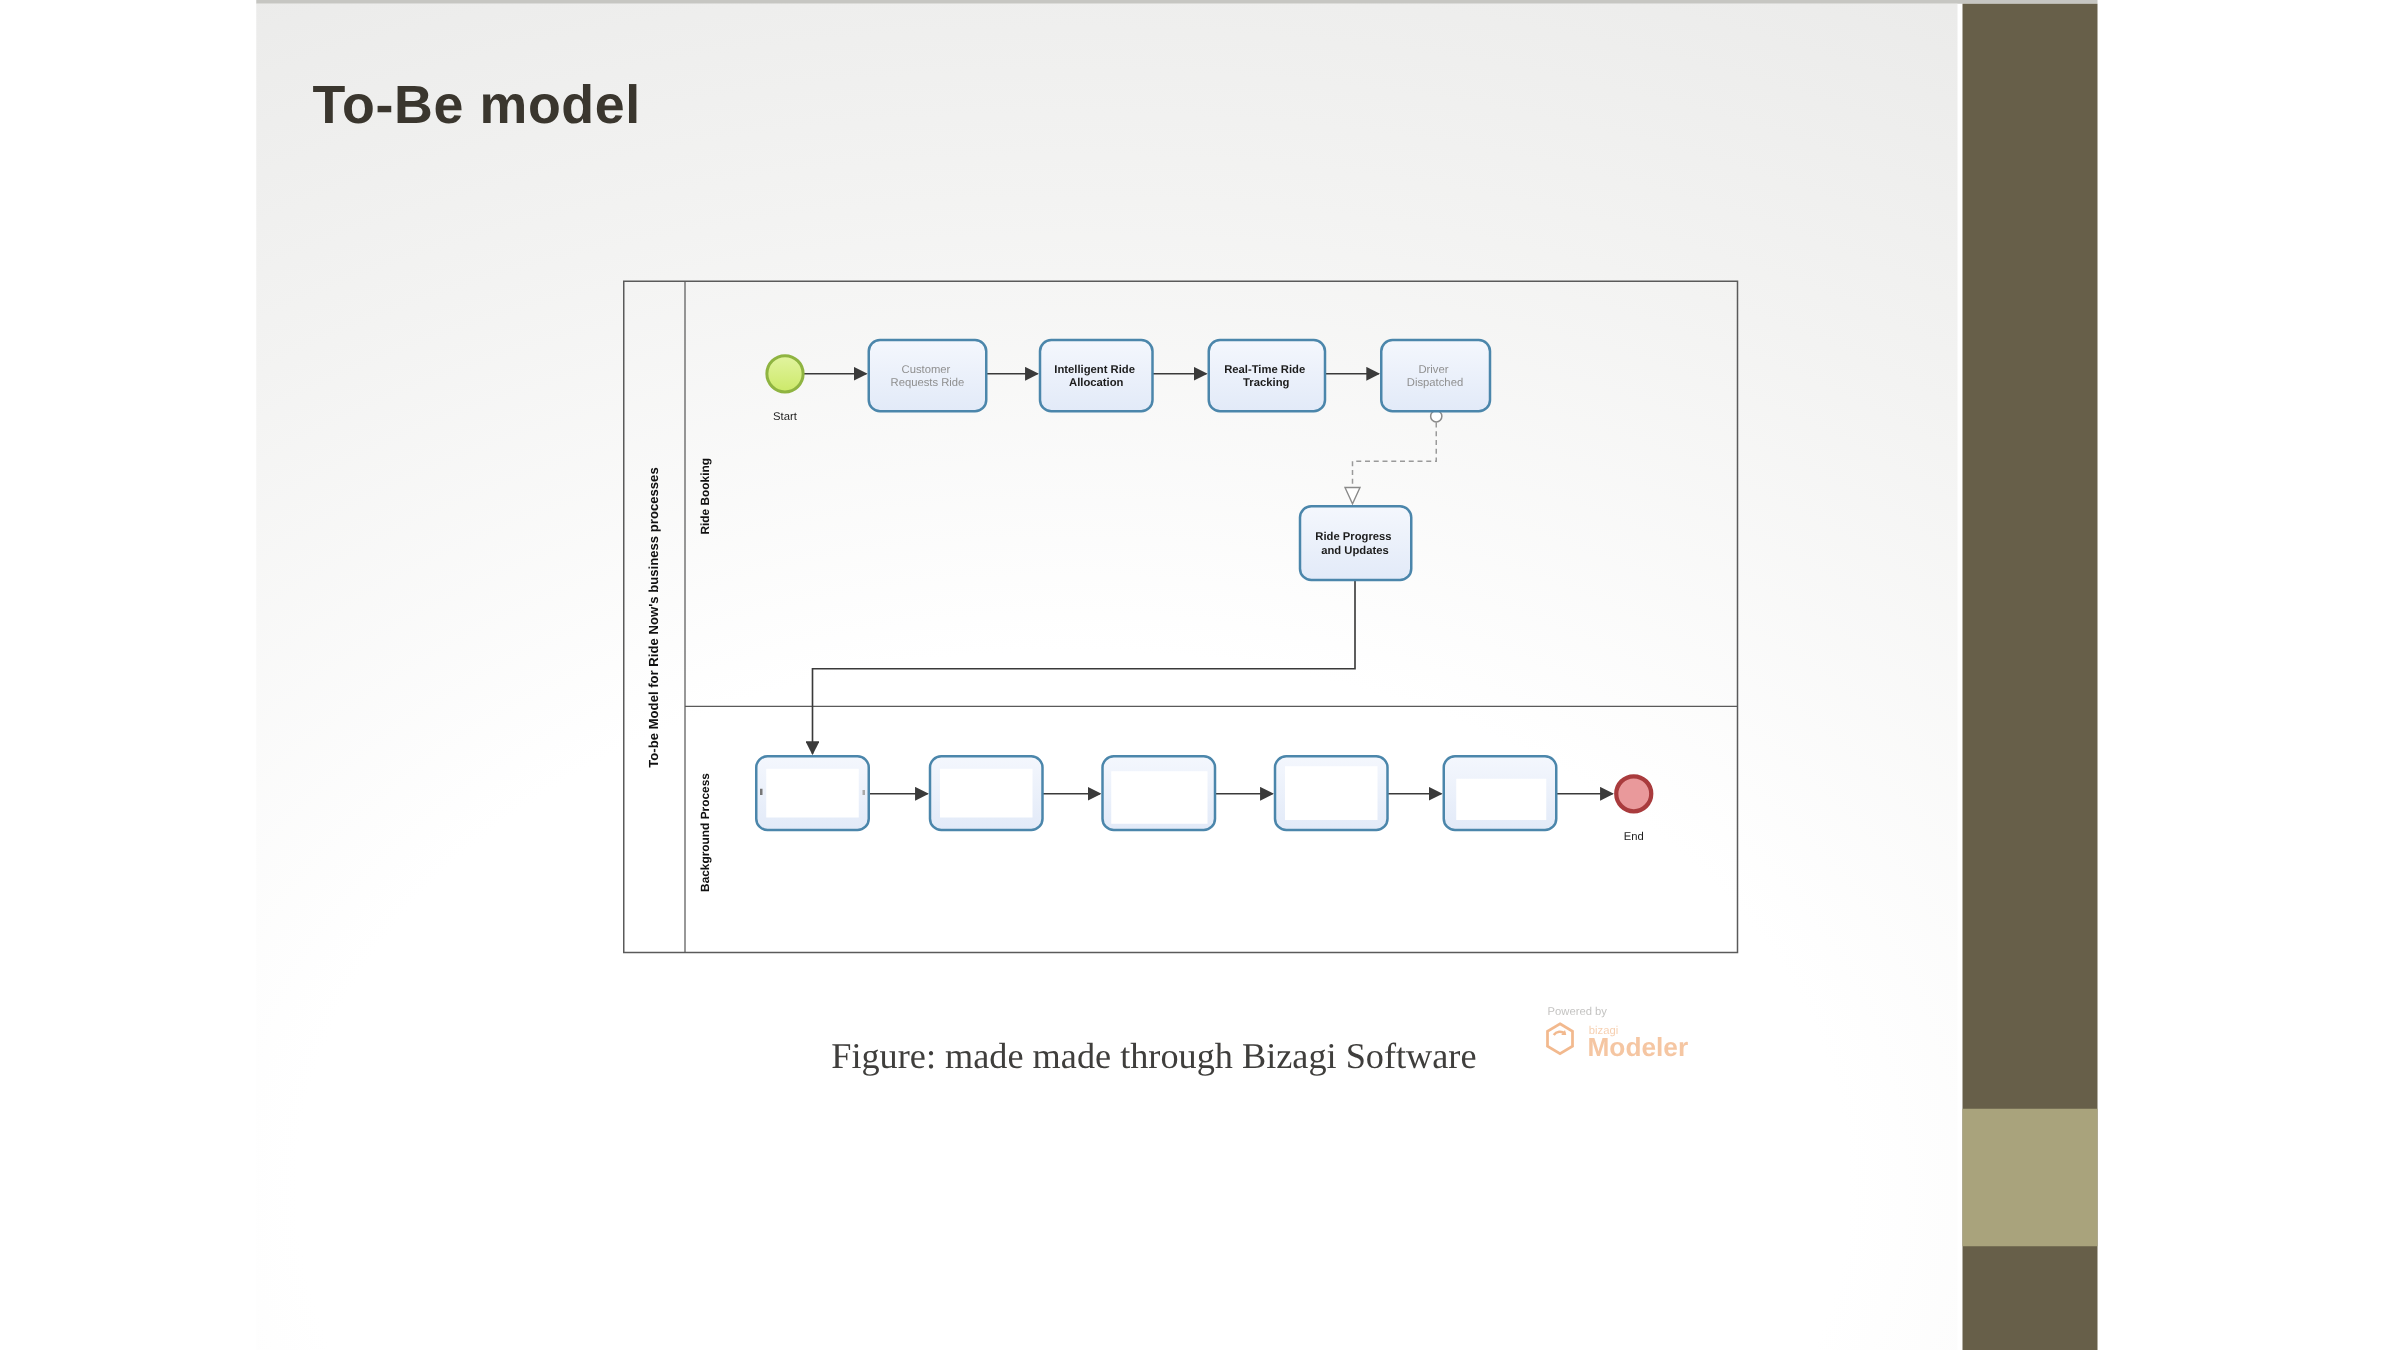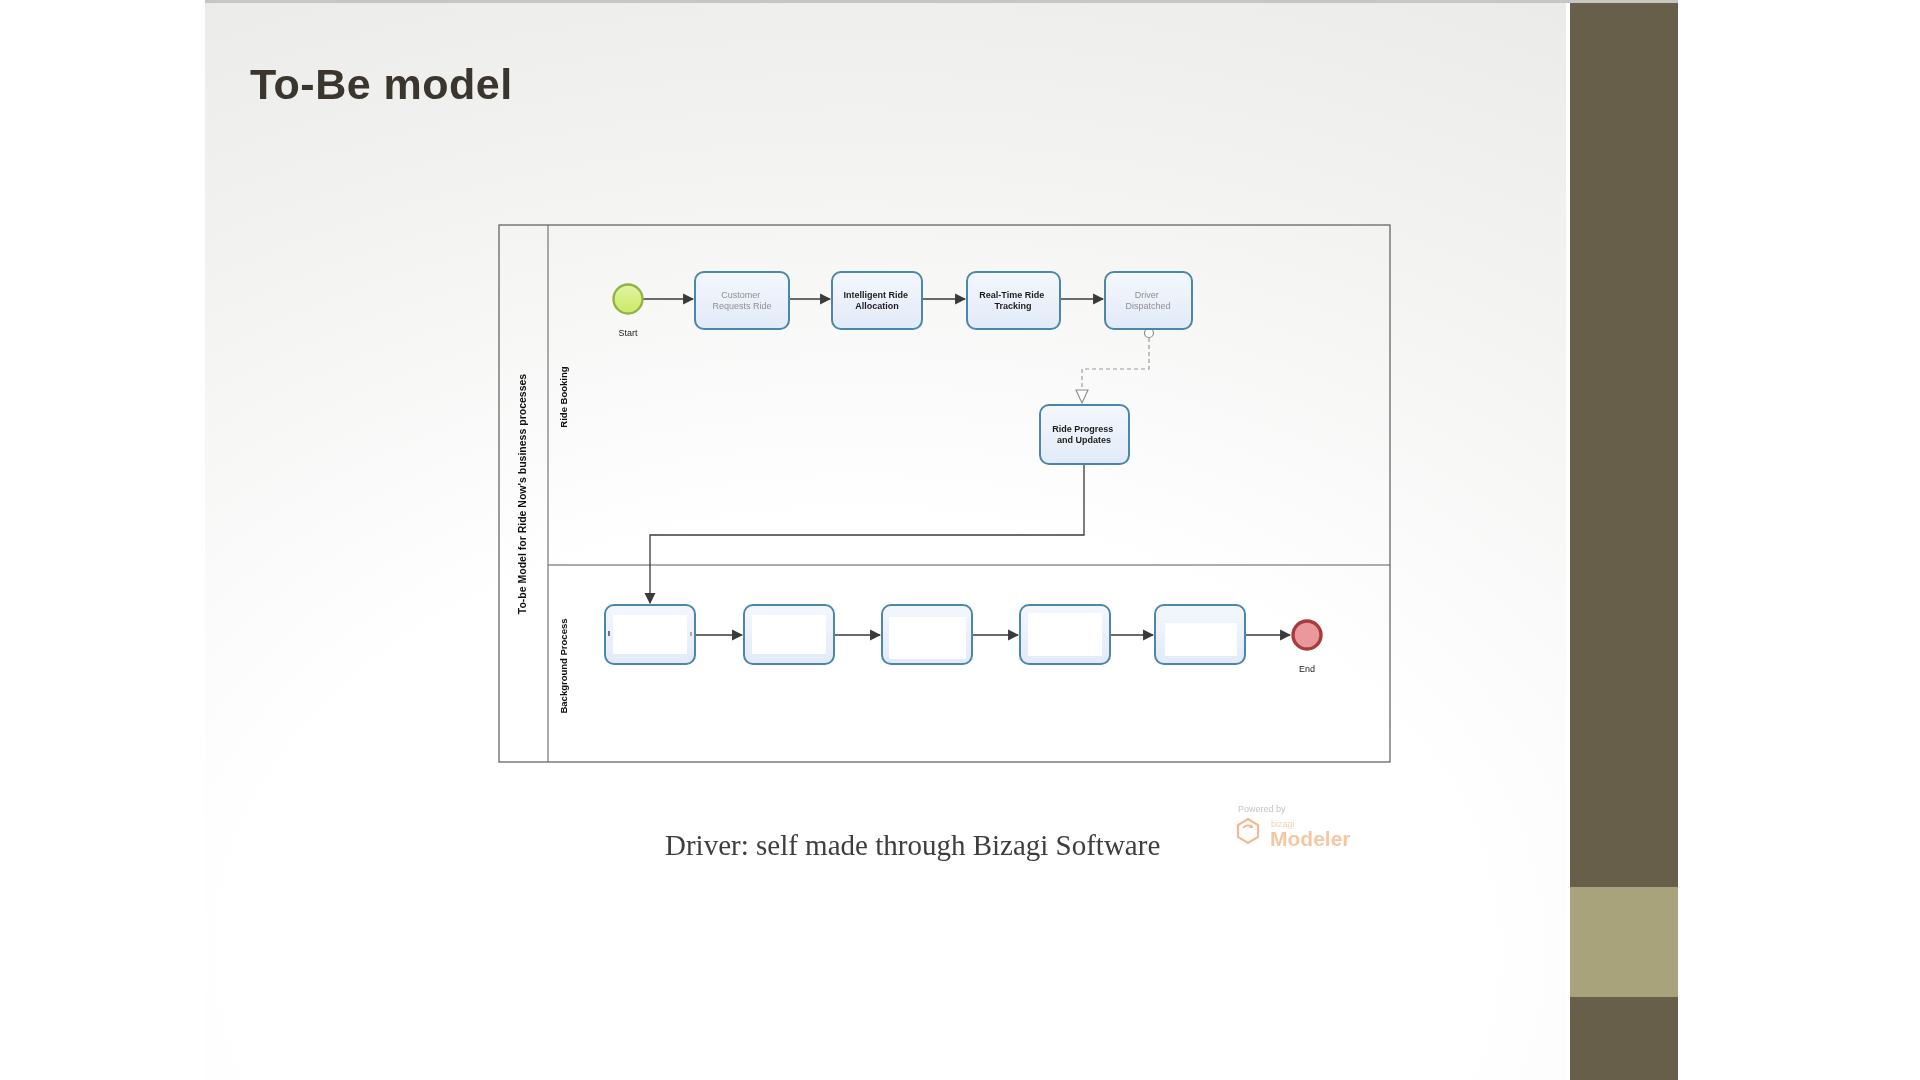--- a/index.html
+++ b/index.html
@@ -158,19 +158,19 @@
       <div id="powered-by">Powered by</div>
       <svg id="bz-hex" width="26" height="28" viewBox="0 0 26 28">
         <path d="M13 2 L23 8 L23 20 L13 26 L3 20 L3 8 Z" fill="none" stroke="#f0a873" stroke-width="2.2"></path>
         <path d="M8 11 A6 6 0 0 1 17 10" fill="none" stroke="#f0a873" stroke-width="2"></path>
         <path d="M17 7 L18 11 L14 11 Z" fill="#f0a873"></path>
       </svg>
       <div id="bz-brand">bizagi</div>
       <div id="bz-product">Modeler</div>
     </div>
 
-    <div id="figure-caption">Driver: self made through Bizagi Software</div>
+    <div id="figure-caption">Figure: made made through Bizagi Software</div>
   </div>
 
   <div id="sidebar">
     <div id="sidebar-block"></div>
   </div>
 </div>
 
 </body></html>

